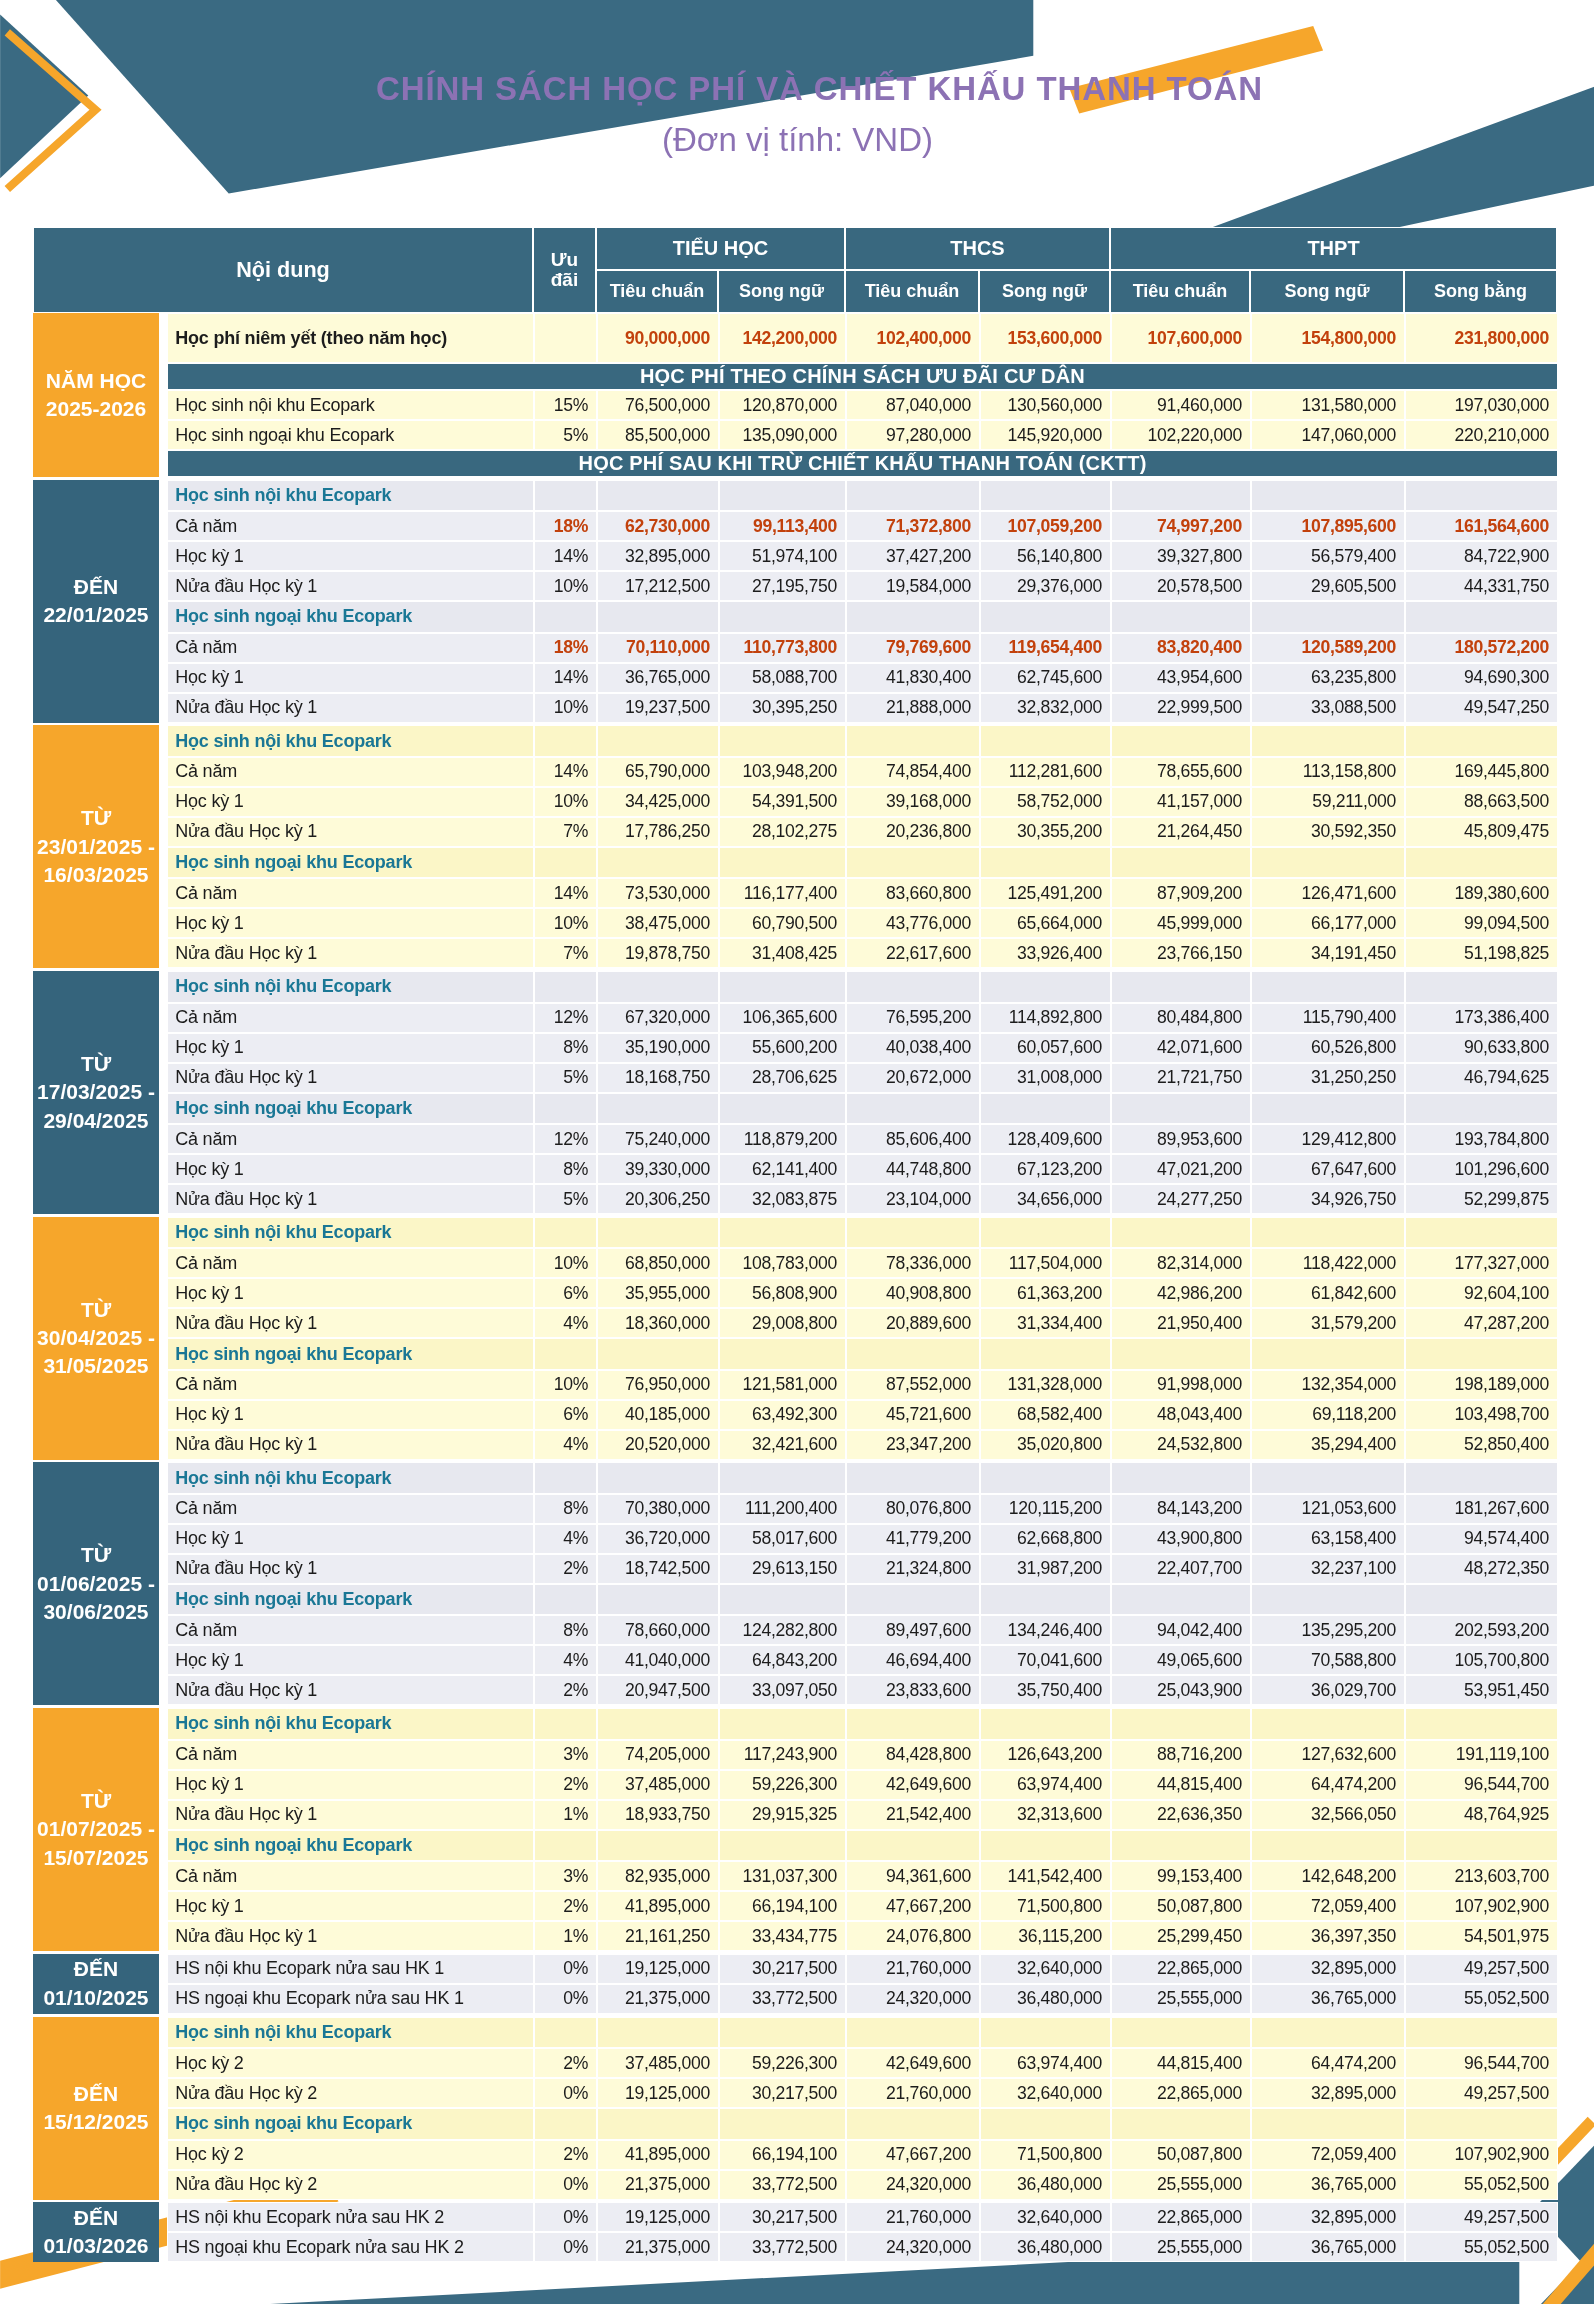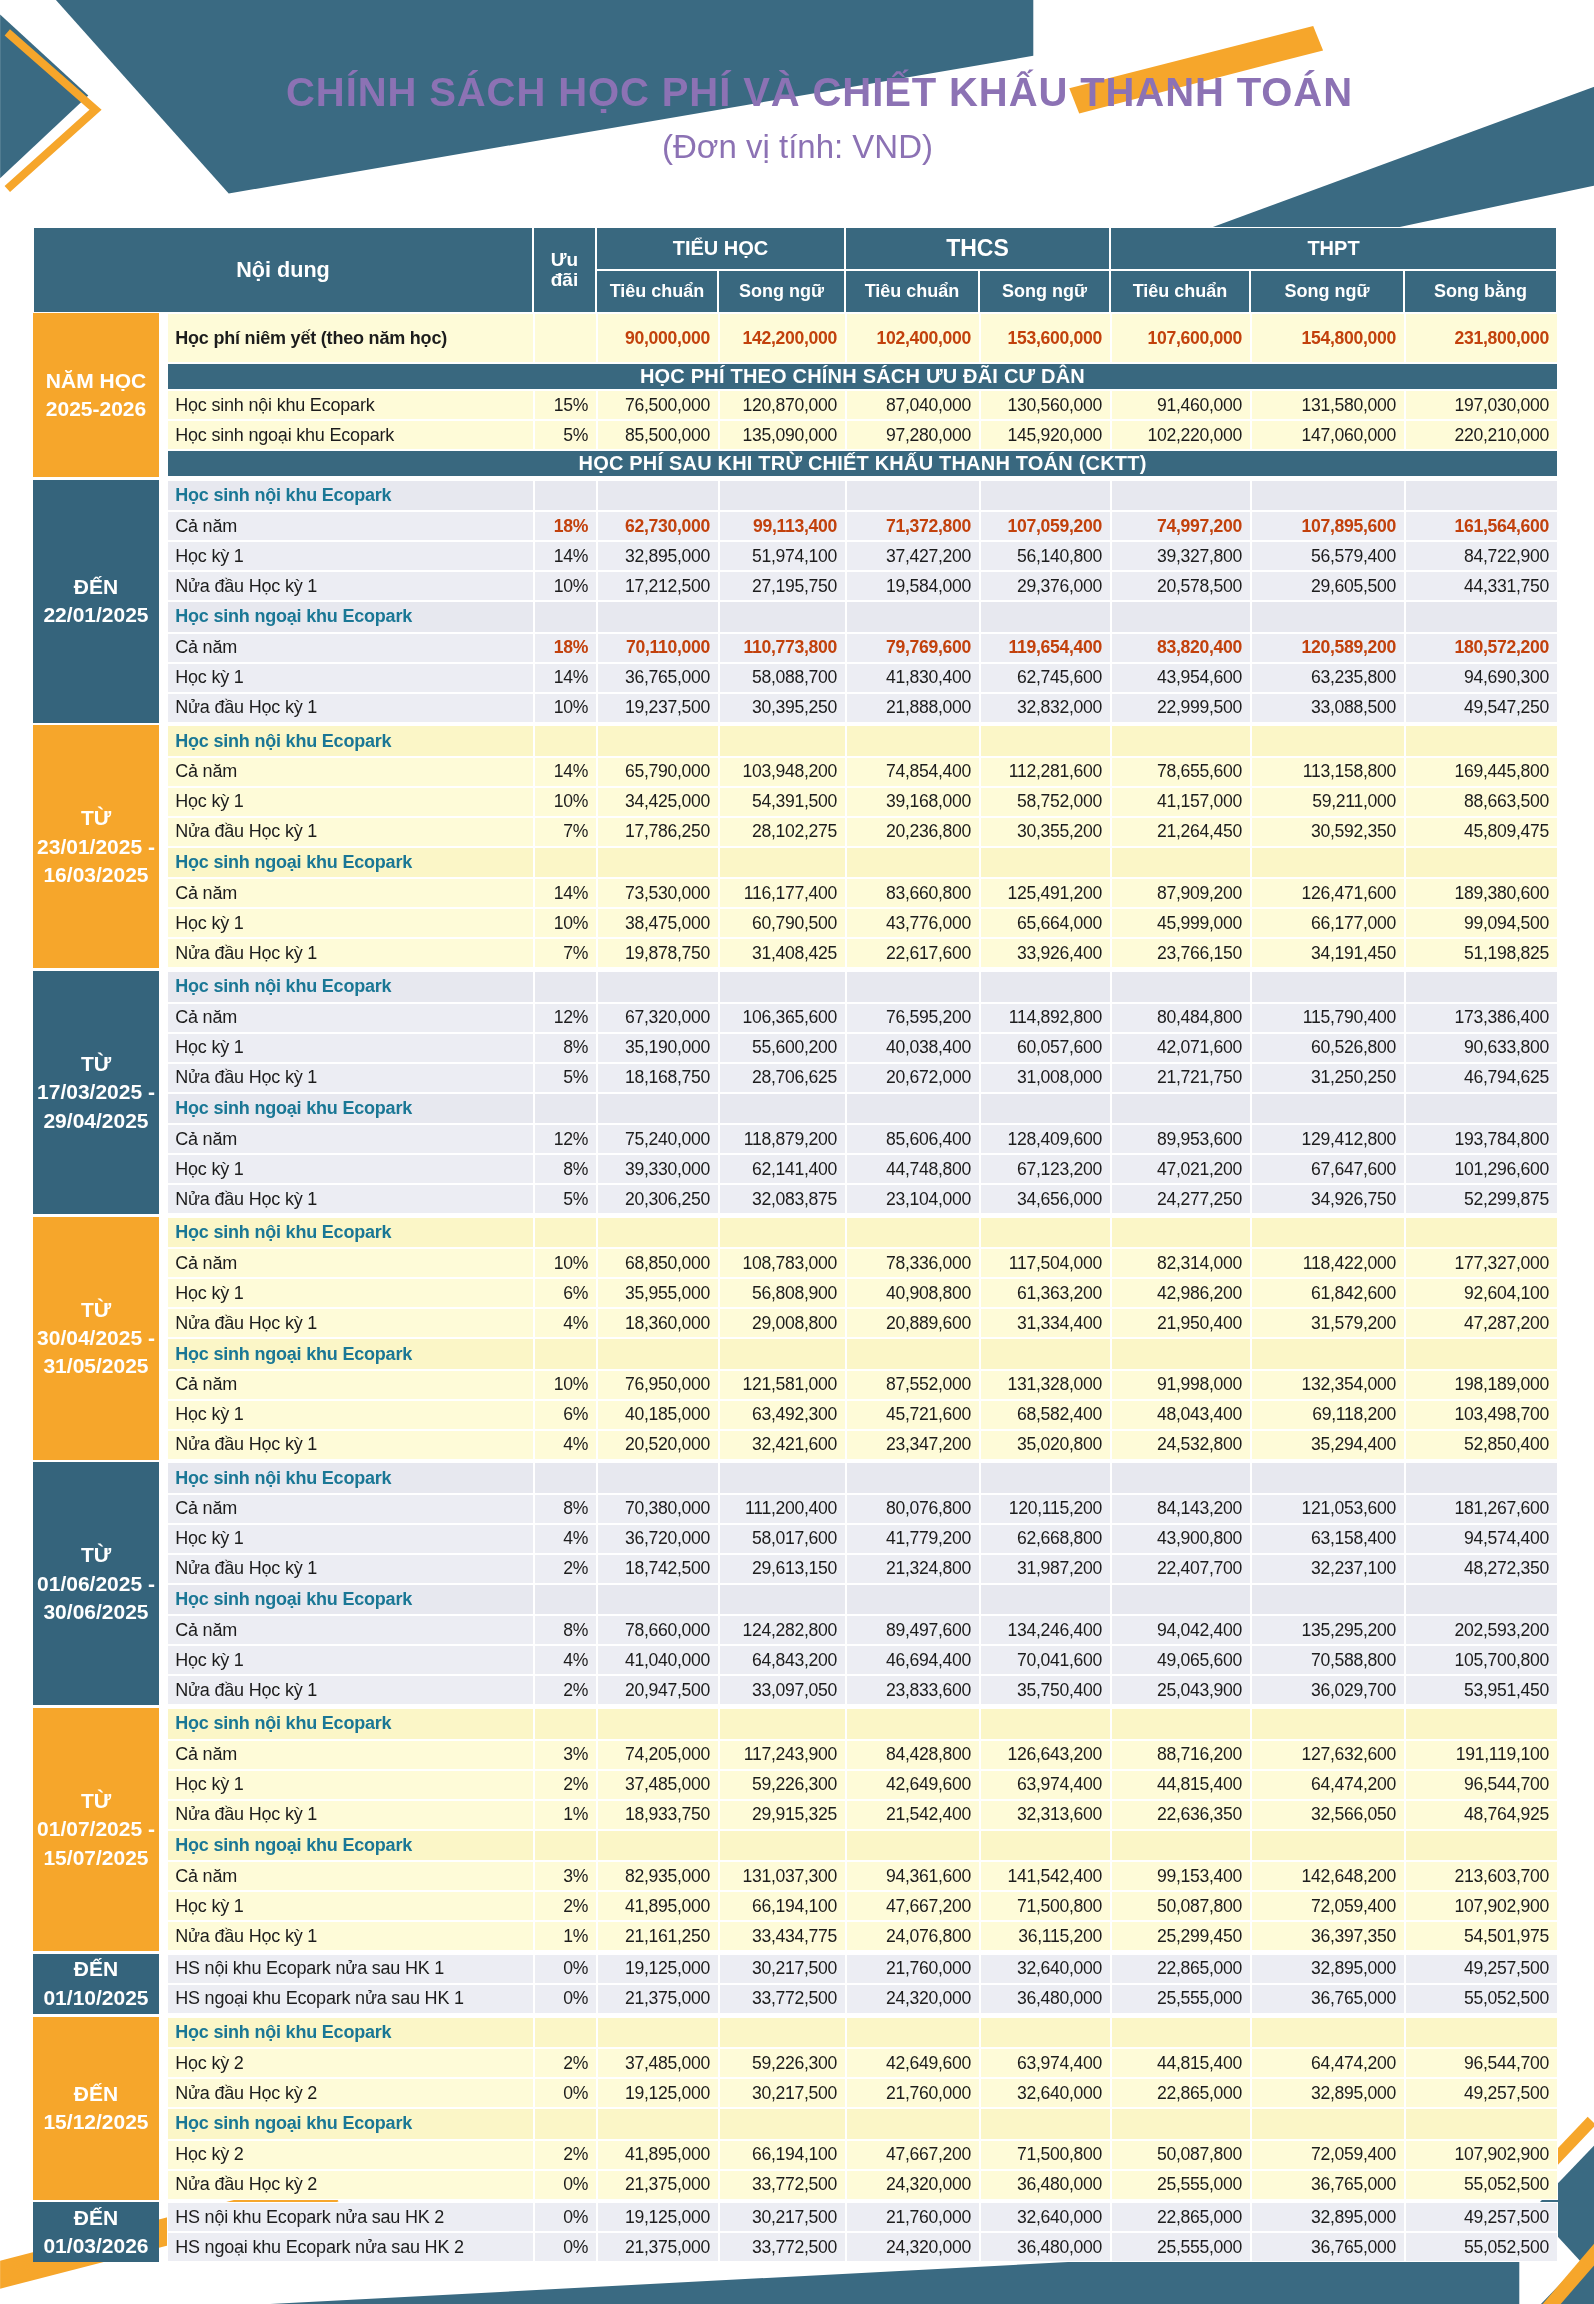--- a/index.html
+++ b/index.html
@@ -1,32 +1,32 @@
 <!DOCTYPE html>
 <html style="font-size:14.4px"><head>
 <meta charset="utf-8">
 <style>
   html,body{margin:0;padding:0;}
   body{width:1595px;height:2304px;background:#ffffff;font-family:"Liberation Sans",sans-serif;position:relative;overflow:hidden;}
   .decor{position:absolute;left:0;top:0;width:1595px;height:2304px;z-index:0;pointer-events:none;}
   .content{position:relative;z-index:1;}
 
   .titlebox{position:absolute;left:0;top:70px;width:1595px;text-align:center;}
-  .title{font-size:40px;font-weight:700;color:#8C72B4;letter-spacing:0.9px;margin-left:44px;}
+  .title{font-size:33px;font-weight:700;color:#8C72B4;letter-spacing:0.9px;margin-left:44px;}
   .subtitle{font-size:33px;font-weight:400;color:#8C72B4;margin-top:12.6px;}
 
   .table{position:absolute;left:33px;top:227px;width:1525px;}
 
   
   .hdr{display:grid;grid-template-columns:500px 63px 122px 127px 134px 131px 140px 154px 153px;grid-template-rows:43px 43px;}
   .hc{background:#39687F;color:#fff;font-weight:700;display:flex;align-items:center;justify-content:center;text-align:center;border:1.4px solid #fff;box-sizing:border-box;line-height:1.05;}
   .h-noidung{grid-area:1/1/3/2;font-size:21.6px;}
   .h-uudai{grid-area:1/2/3/3;font-size:19px;padding:0 7.2px;}
   .h-g0{grid-area:1/3/2/5;font-size:20px;}
-  .h-g1{grid-area:1/5/2/7;font-size:23px;}
+  .h-g1{grid-area:1/5/2/7;font-size:20px;}
   .h-g2{grid-area:1/7/2/10;font-size:20px;}
   .h-sub{font-size:18px;}
   .h-s0{grid-area:2/3/3/4}.h-s1{grid-area:2/4/3/5}.h-s2{grid-area:2/5/3/6}
   .h-s3{grid-area:2/6/3/7}.h-s4{grid-area:2/7/3/8}.h-s5{grid-area:2/8/3/9}.h-s6{grid-area:2/9/3/10}
 
   
   .tbody{width:1525px;}
   .section{display:flex;margin-bottom:2.7px;}
   .sb{width:131px;margin-right:8px;display:flex;align-items:center;justify-content:center;text-align:center;color:#fff;font-weight:700;font-size:21px;line-height:1.35;white-space:pre-line;}
   .sb.orange{background:#F6A62B;}

